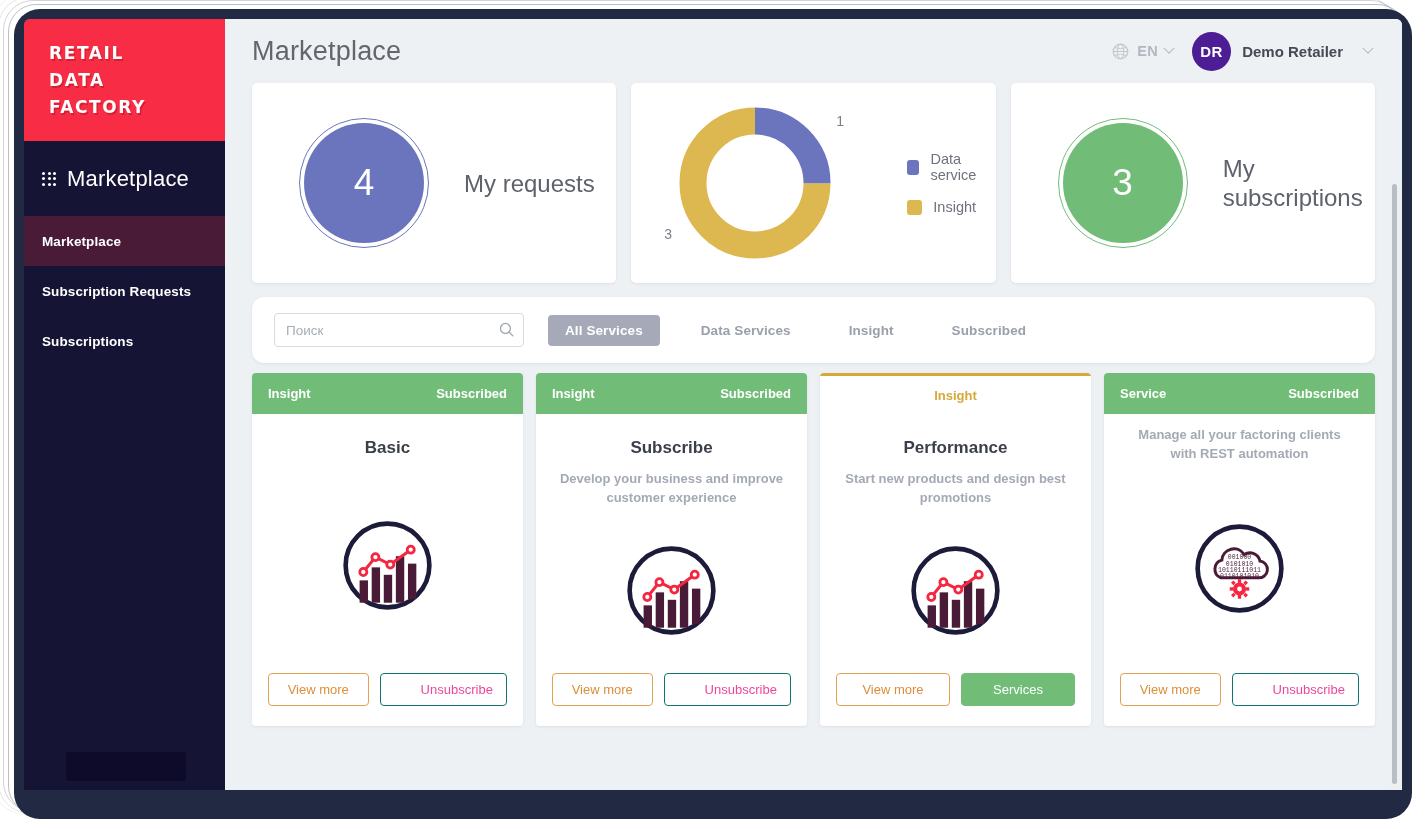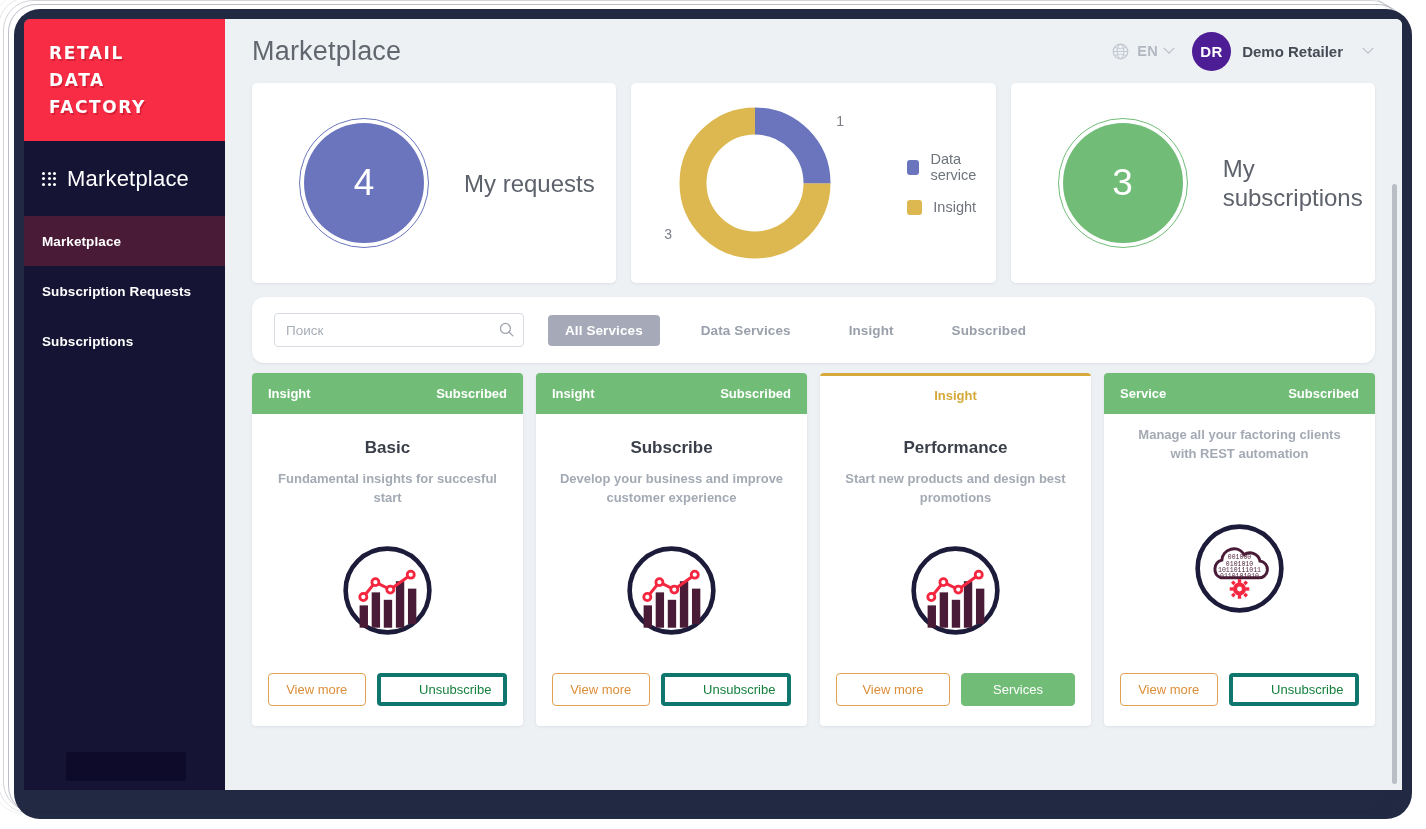--- a/index.html
+++ b/index.html
@@ -211,21 +211,21 @@
   }
   .svc-icon { flex: 1; display: flex; align-items: center; justify-content: center; }
   .svc-actions { display: flex; gap: 11px; padding: 0 16px 20px 16px; align-items: center; }
   .btn {
     flex: 1; height: 33px; border-radius: 4px;
     display: flex; align-items: center; justify-content: center;
     font-size: 13px; cursor: pointer; background: #ffffff;
     font-weight: 400;
   }
   .btn.view { border: 1px solid #e2a254; color: #dc8e39; }
-  .btn.unsub { border: 4px solid #0f766e; color: #15803d; padding-left: 27px; }
+  .btn.unsub { border: 1px solid #0f766e; color: #ec4899; padding-left: 27px; }
   .btn.sub { background: #71bd77; color: #ffffff; border: 1px solid #71bd77; }
 
   
   #scroll-track {
     position: absolute; right: 5px; top: 165px;
     width: 5px; height: 600px;
     background: #b9bec6; border-radius: 3px;
   }
 </style>
 </head>
@@ -350,21 +350,20 @@
     </div>
 
     <div id="cards-row">
 
       <div class="svc-card">
         <div class="svc-head green">
           <span>Insight</span>
           <span>Subscribed</span>
         </div>
         <div class="svc-title">Basic</div>
-        <div class="svc-desc">Fundamental insights for succesful start</div>
         <div class="svc-icon">
           <svg width="93" height="93" viewBox="0 0 100 100">
             <circle cx="50" cy="50" r="45" fill="none" stroke="#1d1b3a" stroke-width="5"></circle>
             <g fill="#4a1b36">
               <rect x="20" y="66" width="9" height="24"></rect>
               <rect x="33" y="52" width="9" height="38"></rect>
               <rect x="46" y="60" width="9" height="30"></rect>
               <rect x="59" y="40" width="9" height="50"></rect>
               <rect x="72" y="48" width="9" height="38"></rect>
             </g>

